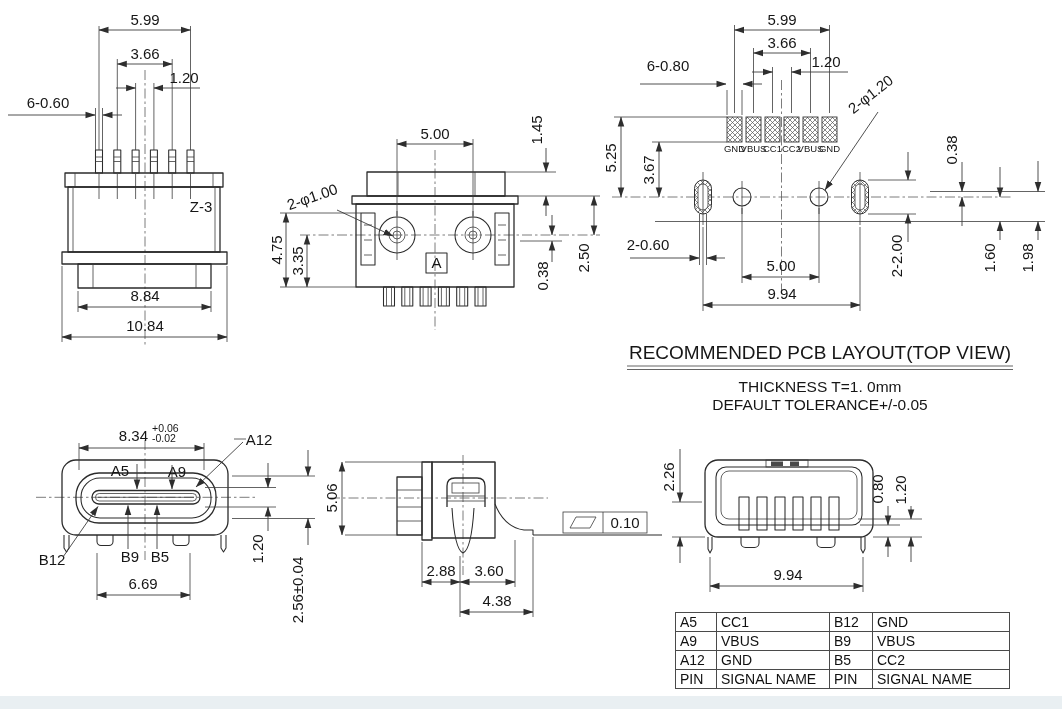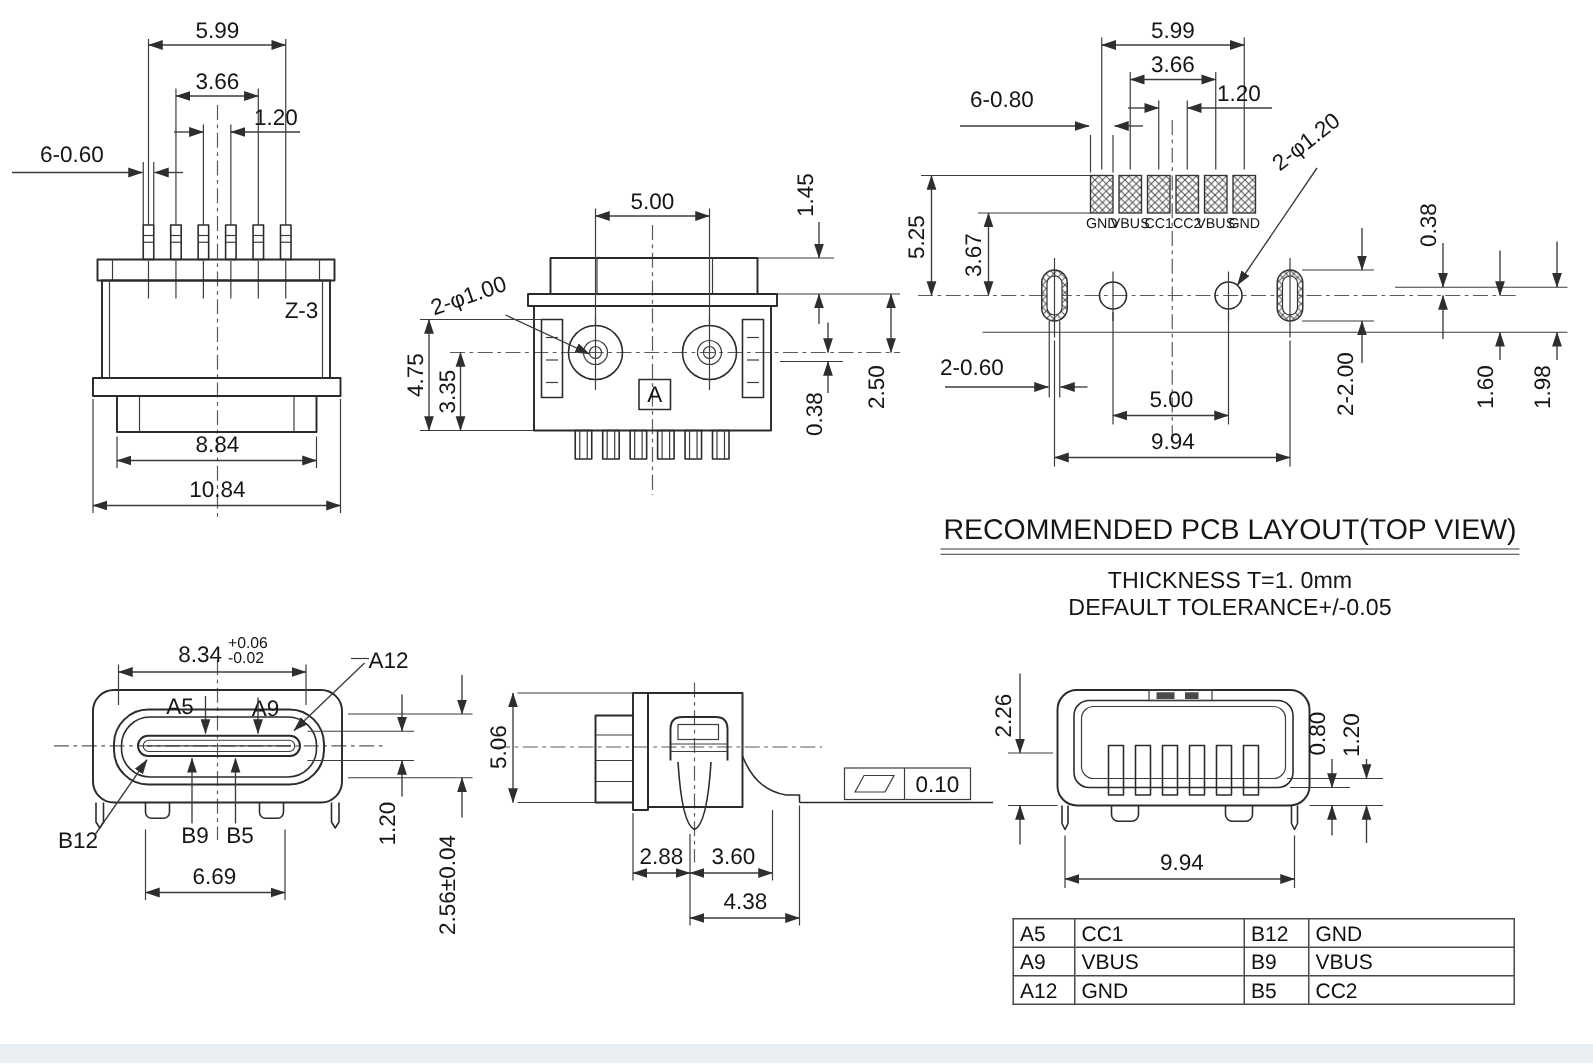--- a/index.html
+++ b/index.html
@@ -449,18 +449,24 @@
       <td class="c2">VBUS</td>
       <td class="c3">B9</td>
       <td class="c4">VBUS</td>
     </tr>
     <tr>
       <td class="c1">A12</td>
       <td class="c2">GND</td>
       <td class="c3">B5</td>
       <td class="c4">CC2</td>
     </tr>
+    <tr>
+      <td class="c1">PIN</td>
+      <td class="c2">SIGNAL NAME</td>
+      <td class="c3">PIN</td>
+      <td class="c4">SIGNAL NAME</td>
+    </tr>
   </tbody>
 </table>
 
 <div class="footer-strip"></div>
 
 </div>
 
 </body></html>

